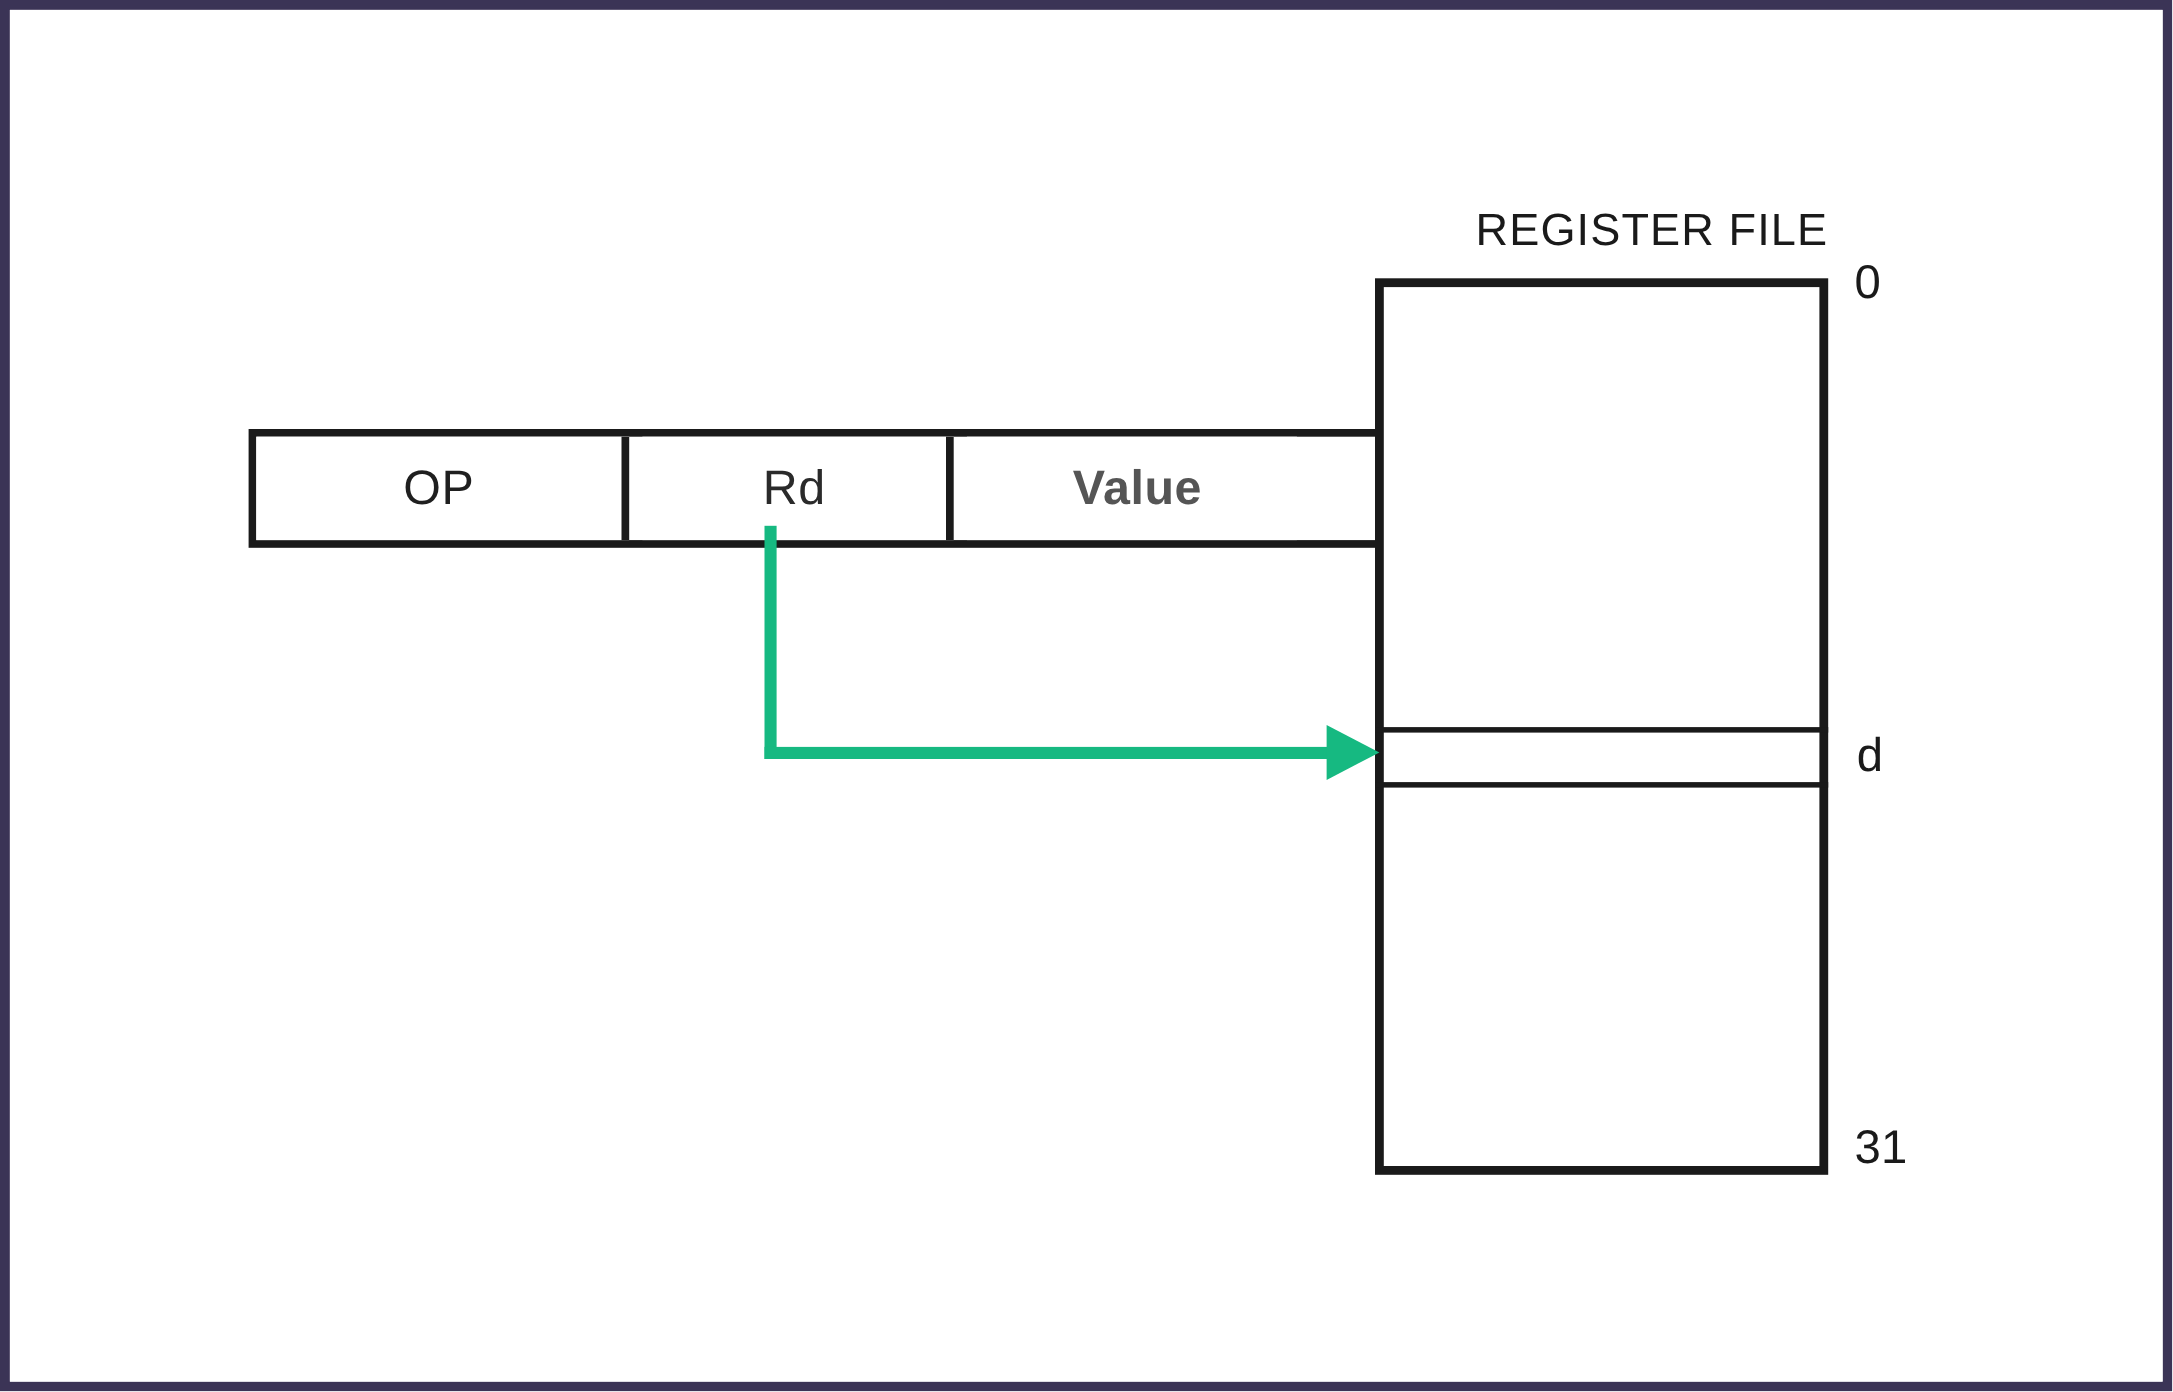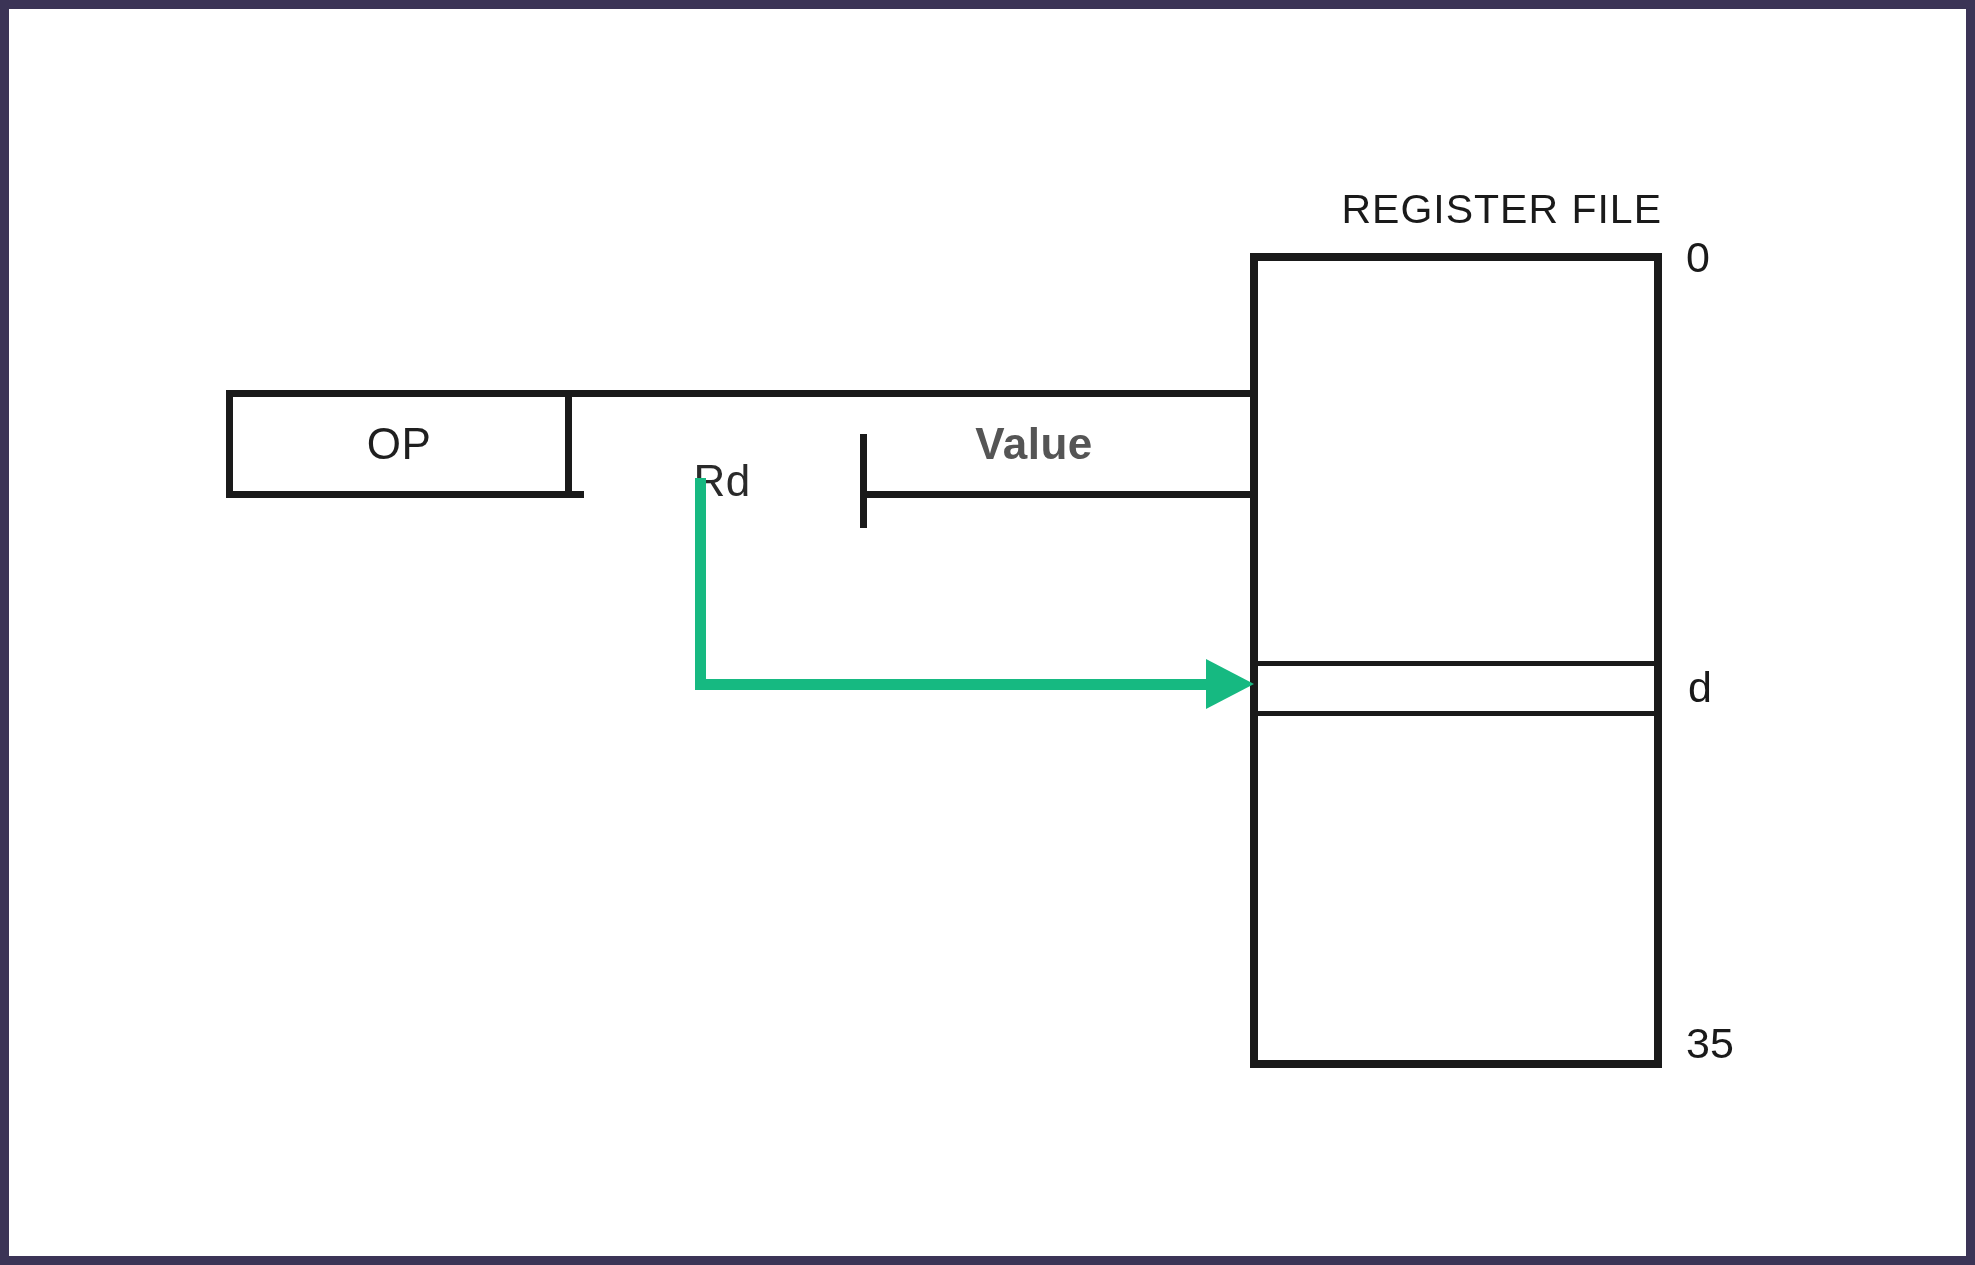--- a/index.html
+++ b/index.html
@@ -62,21 +62,20 @@
   }
   #field-op {
     width: 339px;
     color: #1f1f1f;
     border-right: 7px solid #1a1a1a;
   }
   #field-rd {
     width: 283px;
     color: #2a2a2a;
     border-right: 7px solid #1a1a1a;
-    margin-top: 37px;
   }
   #field-value {
     width: 300px;
     color: #555555;
     font-weight: bold;
     padding-left: 10px;
   }
 
   
   #register-file-title {
@@ -164,19 +163,19 @@
 
   <div id="register-file-title">REGISTER FILE</div>
 
   <div id="register-file-box"></div>
 
   <div class="reg-divider" id="reg-divider-top"></div>
   <div class="reg-divider" id="reg-divider-bottom"></div>
 
   <div class="reg-index-label" id="reg-label-0">0</div>
   <div class="reg-index-label" id="reg-label-d">d</div>
-  <div class="reg-index-label" id="reg-label-31">35</div>
+  <div class="reg-index-label" id="reg-label-31">31</div>
 
   <div id="arrow-vertical"></div>
   <div id="arrow-horizontal"></div>
   <div id="arrow-head"></div>
 
 </div>
 
 </body></html>

